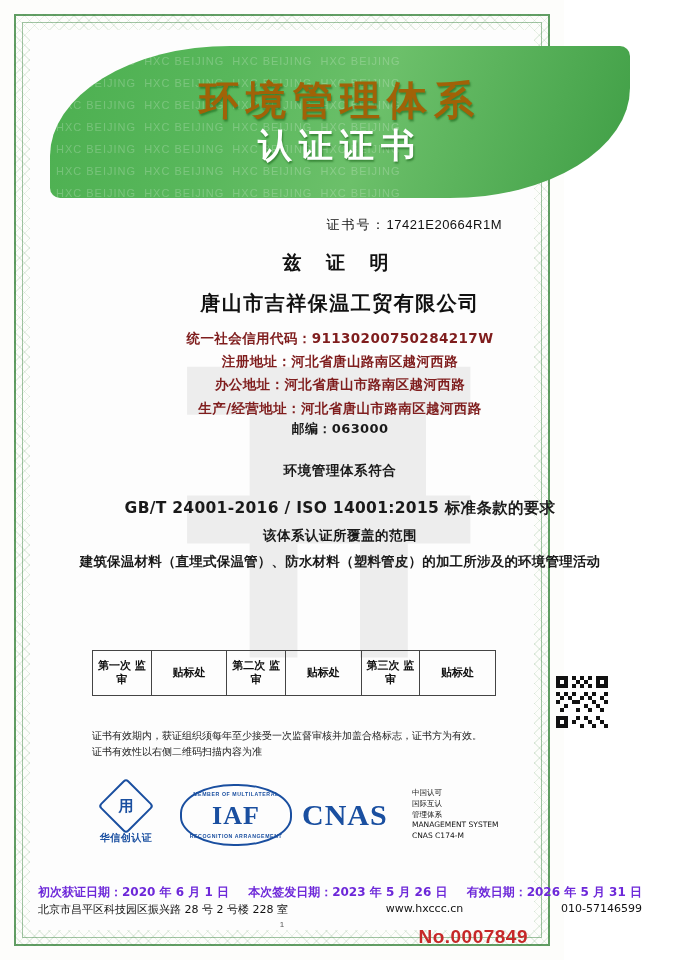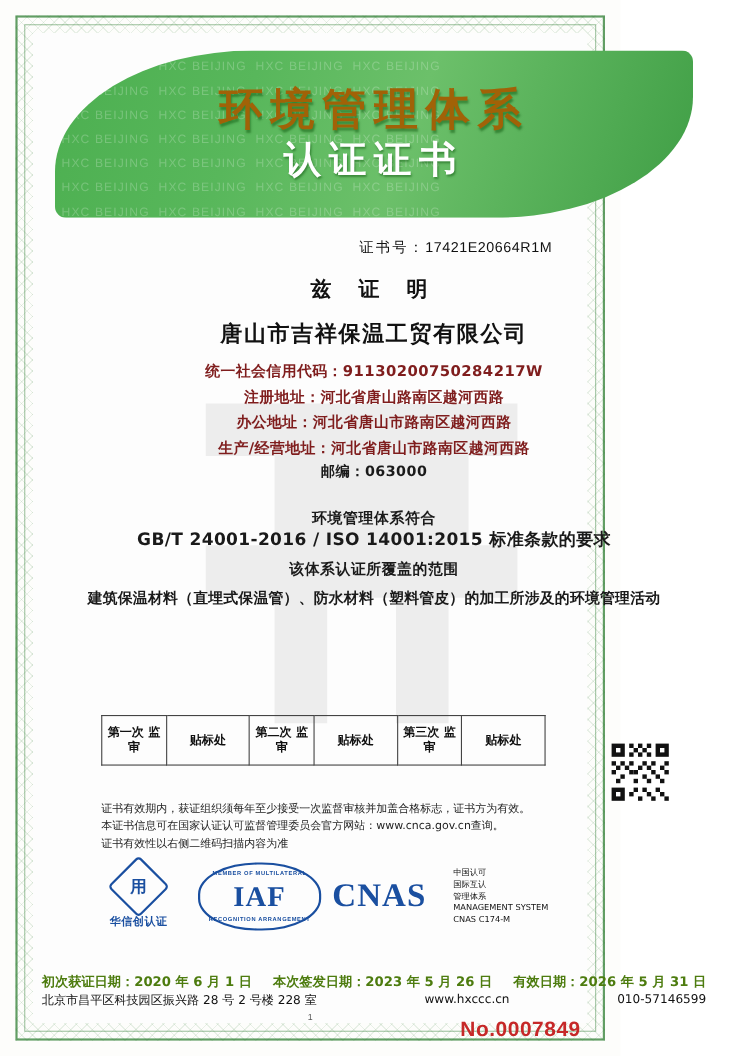--- a/index.html
+++ b/index.html
@@ -168,21 +168,21 @@
     letter-spacing: .4px;
     margin-bottom: 24px;
   }
 
   .conform {
     font-family: "DejaVu Sans", sans-serif;
     font-size: 13.5px;
     font-weight: bold;
     letter-spacing: .6px;
     margin-top: 14px;
-    margin-bottom: 0;
+    margin-bottom: 18px;
   }
   .standard {
     font-family: "DejaVu Sans", sans-serif;
     font-size: 15.5px;
     font-weight: bold;
     letter-spacing: .3px;
     margin-bottom: 8px;
   }
   .scope-label {
     font-family: "DejaVu Sans", sans-serif;
@@ -345,21 +345,21 @@
   
   .footer-line {
     position: absolute;
     left: 38px; top: 884px;
     width: 604px;
     display: flex;
     justify-content: space-between;
     font-family: "DejaVu Sans", sans-serif;
     font-size: 12px;
     font-weight: bold;
-    color: #4d7c0f;
+    color: #6d28d9;
   }
   .footer-line2 {
     position: absolute;
     left: 38px; top: 902px;
     width: 604px;
     display: flex;
     justify-content: space-between;
     font-family: "DejaVu Sans", sans-serif;
     font-size: 11px;
     color: #111;
@@ -492,21 +492,20 @@
         <i style="grid-area:12/9/13/10"></i>
         <i style="grid-area:12/12/13/13"></i>
       <i style="grid-area:13/7/14/8"></i>
         <i style="grid-area:13/10/14/11"></i>
         <i style="grid-area:13/13/14/14"></i>
     </div>
   </div>
 
   <div class="fineprint">
     <div>证书有效期内，获证组织须每年至少接受一次监督审核并加盖合格标志，证书方为有效。</div>
-    <div>本证书信息可在国家认证认可监督管理委员会官方网站：www.cnca.gov.cn查询。</div>
     <div>证书有效性以右侧二维码扫描内容为准</div>
   </div>
 
   <div class="logo-row">
 
     <div class="logo hx-logo">
       <div class="hx-diamond">
         <span class="hx-inner">用</span>
       </div>
       <div class="hx-text">华信创认证</div>

